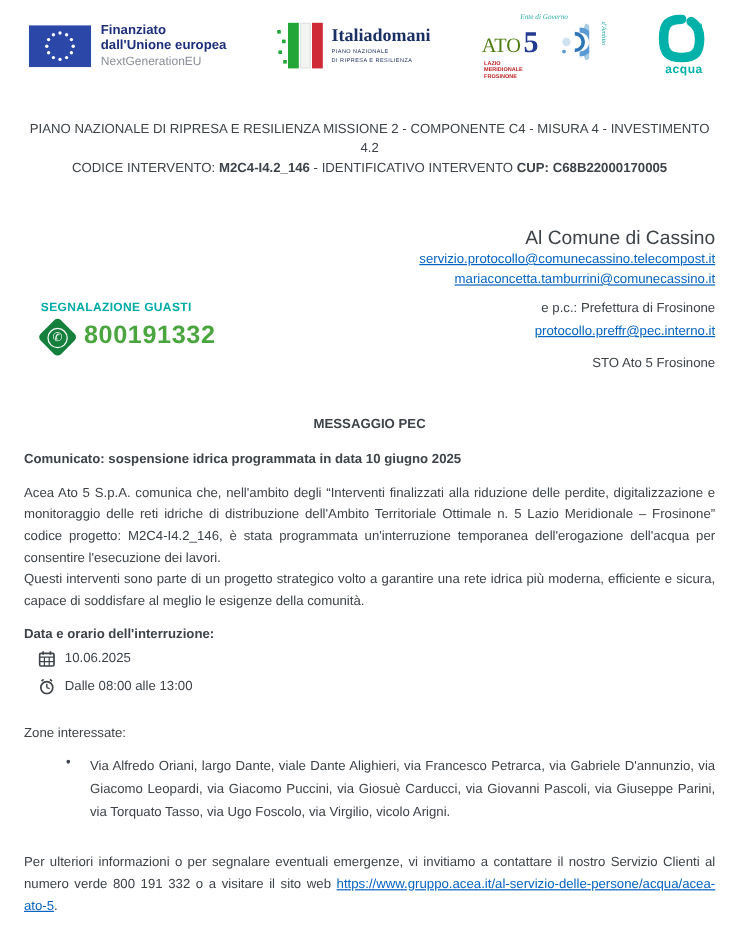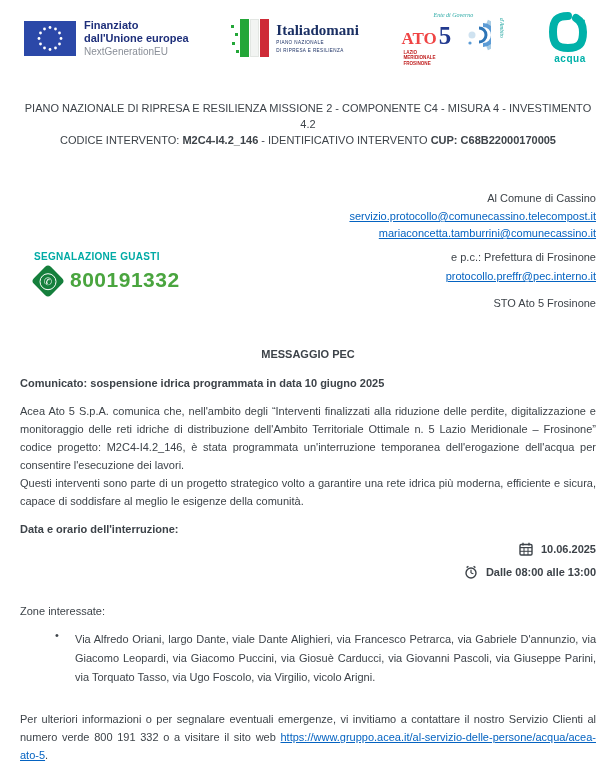--- a/index.html
+++ b/index.html
@@ -34,41 +34,41 @@
   .itd-flag .dot { position:absolute; width:3px; height:3px; background:#23a638; }
   .itd-text { margin-left:5px; }
   .itd-text .name { font-family:"Liberation Serif", serif; font-weight:bold; font-size:15px; color:#1a2f63; line-height:15px; }
   .itd-text .sub  { font-size:4.6px; color:#1a2f63; letter-spacing:0.4px; line-height:5.6px; margin-top:2px; }
 
   .ato { position:relative; width:104px; height:56px; }
   .ato .top { position:absolute; top:2px; left:50%; transform:translateX(-50%);
               font-family:"Liberation Serif", serif; font-style:italic;
               font-size:6px; color:#2aa9a5; white-space:nowrap; }
   .ato .main { position:absolute; top:12px; left:0; display:flex; align-items:baseline; }
-  .ato .a1 { font-family:"Liberation Serif", serif; font-weight:bold; font-size:17px; color:#ef4444; }
+  .ato .a1 { font-family:"Liberation Serif", serif; font-weight:normal; font-size:17px; color:#4d7c0f; }
   .ato .a2 { font-family:"Liberation Serif", serif; font-weight:bold; font-size:25px; color:#223a8f; margin-left:2px; }
   .ato .swirl { position:absolute; top:8px; left:56px; }
   .ato .side { position:absolute; top:8px; right:0; writing-mode:vertical-rl;
                font-family:"Liberation Serif", serif; font-style:italic;
                font-size:5.5px; color:#2aa9a5; }
   .ato .sub { position:absolute; left:2px; top:40px; font-size:4.6px; font-weight:bold;
               color:#c02020; line-height:5.4px; }
 
   .acea { display:flex; flex-direction:column; align-items:center; }
   .acea .mark { position:relative; width:44px; height:40px; }
   .acea .vert { position:absolute; top:7px; right:4px; writing-mode:vertical-rl;
                 font-size:7.5px; font-weight:bold; color:#00b1a9; letter-spacing:0.5px; }
   .acea .sub { font-size:10px; font-weight:bold; color:#00b1a9; letter-spacing:0.5px; margin-top:1px; }
 
   
   .title { margin:34px 18px 0; text-align:center; font-size:11px; line-height:16px; color:#3d4349; }
 
   
   .addr-to { margin:16px 20px 0; text-align:right; }
-  .addr-to .name { font-size:11px; line-height:17px;margin-top:42px; }
+  .addr-to .name { font-size:16px; line-height:17px;margin-top:42px; }
   .addr-to .mail { line-height:16px; }
 
   .row2 { display:flex; justify-content:space-between; align-items:flex-start; margin:8px 20px 0; }
   .fault { margin-left:14px; padding-top:2px; }
   .fault .label { font-size:10px; font-weight:bold; color:#00aaa5; letter-spacing:0.3px; }
   .fault .num-row { display:flex; align-items:center; margin-top:4px; }
   .fault .diamond { width:24px; height:24px; background:#157f3c; transform:rotate(45deg);
                     border-radius:4px; display:flex; align-items:center; justify-content:center; margin:3px 6px 0 2px; }
   .fault .diamond .inner { transform:rotate(-45deg); width:17px; height:17px; border:1.5px solid #ffffff;
                            border-radius:50%; display:flex; align-items:center; justify-content:center; }
@@ -79,21 +79,21 @@
   .cc-col .label { font-size:11px; line-height:17px; }
   .cc-block2 { margin-top:11px; }
 
   
   .msg-heading { margin-top:36px; text-align:center; font-size:11px; font-weight:bold; color:#3d4349; }
   .subject { margin:17px 20px 0; font-size:11px; font-weight:bold; color:#3d4349; }
   .bodytext { margin:13px 20px 0; text-align:justify; }
   .bodytext p { font-size:11px; line-height:18px; color:#3d4349; }
 
   .sched-h { margin:13px 20px 0; font-size:11px; font-weight:bold; }
-  .sched-row { margin:5px 20px 0 32px; display:flex; align-items:center; font-weight:bold; font-size:11px; line-height:18px;justify-content:flex-end; }
+  .sched-row { margin:5px 20px 0 32px; display:flex; align-items:center; font-weight:normal; font-size:11px; line-height:18px; }
   .sched-row + .sched-row { margin-top:5px; }
   .sched-row .ico { margin-right:8px; display:inline-flex; }
 
   .zones-h { margin:24px 20px 0; font-size:11px; font-weight:normal; }
   .zones { margin:12px 20px 0 75px; text-align:justify; position:relative; }
   .zones .bullet { position:absolute; left:-20px; top:0; font-size:11px; }
   .zones .item { font-size:11px; line-height:17px; }
 
   .info { margin:24px 20px 0; text-align:justify; font-size:11px; line-height:18px; }
   .apology { margin:15px 20px 0; font-size:11px; line-height:18px; }

